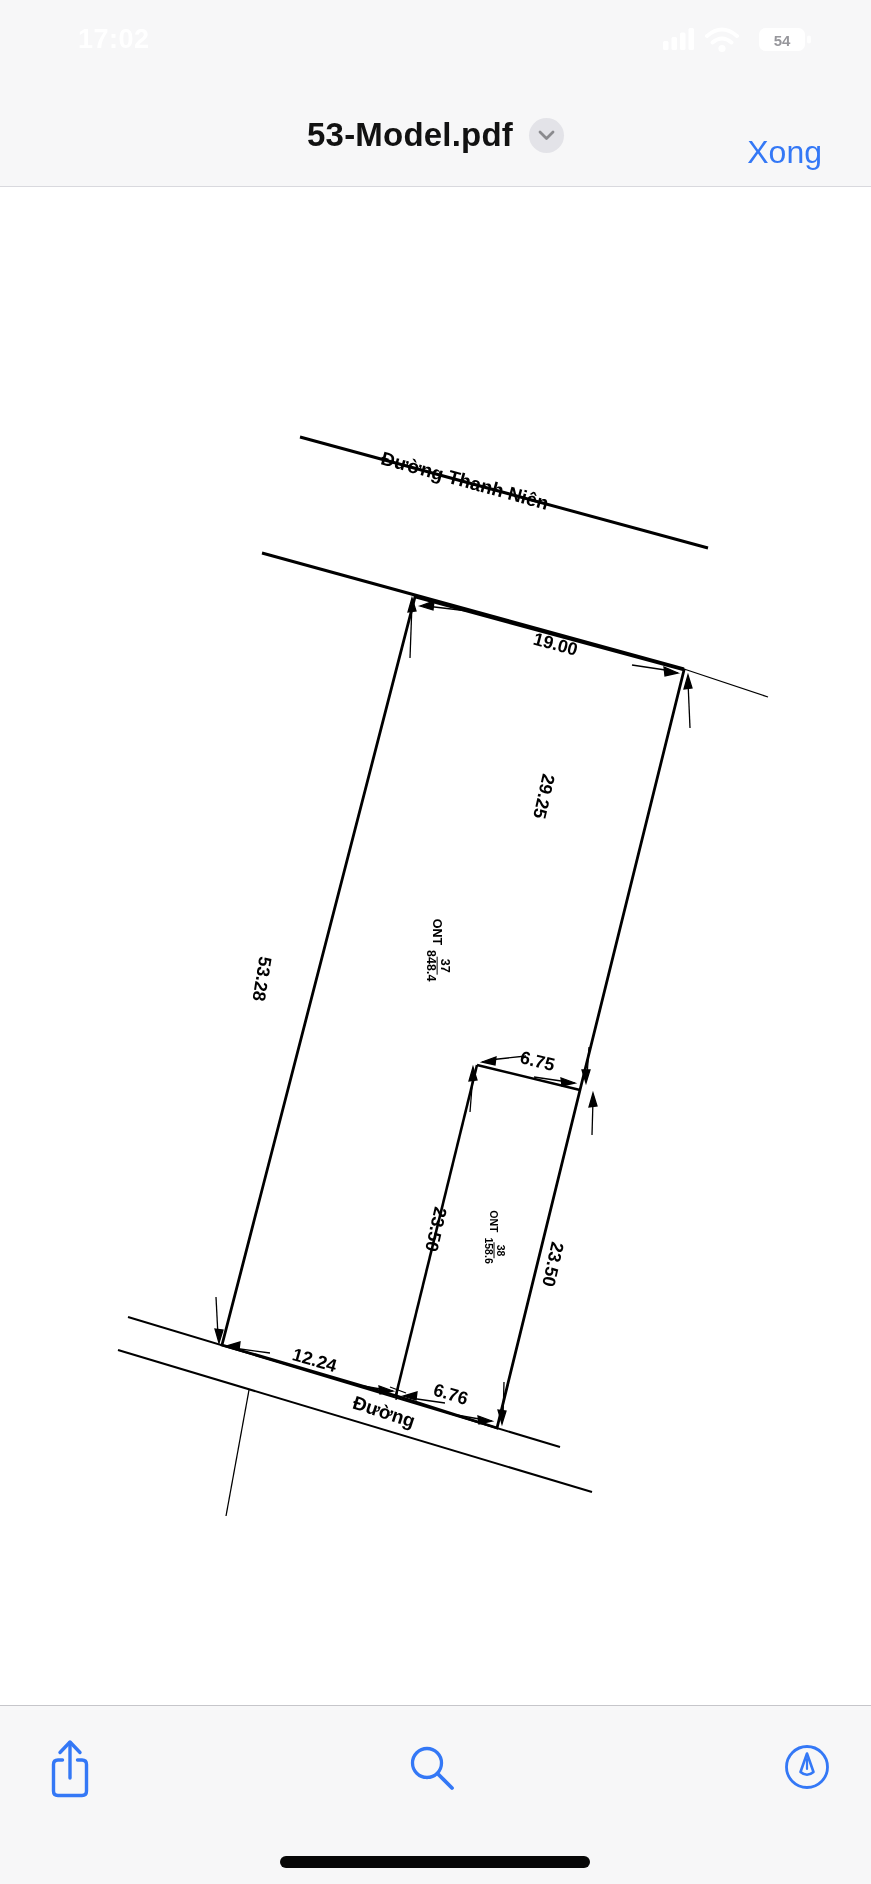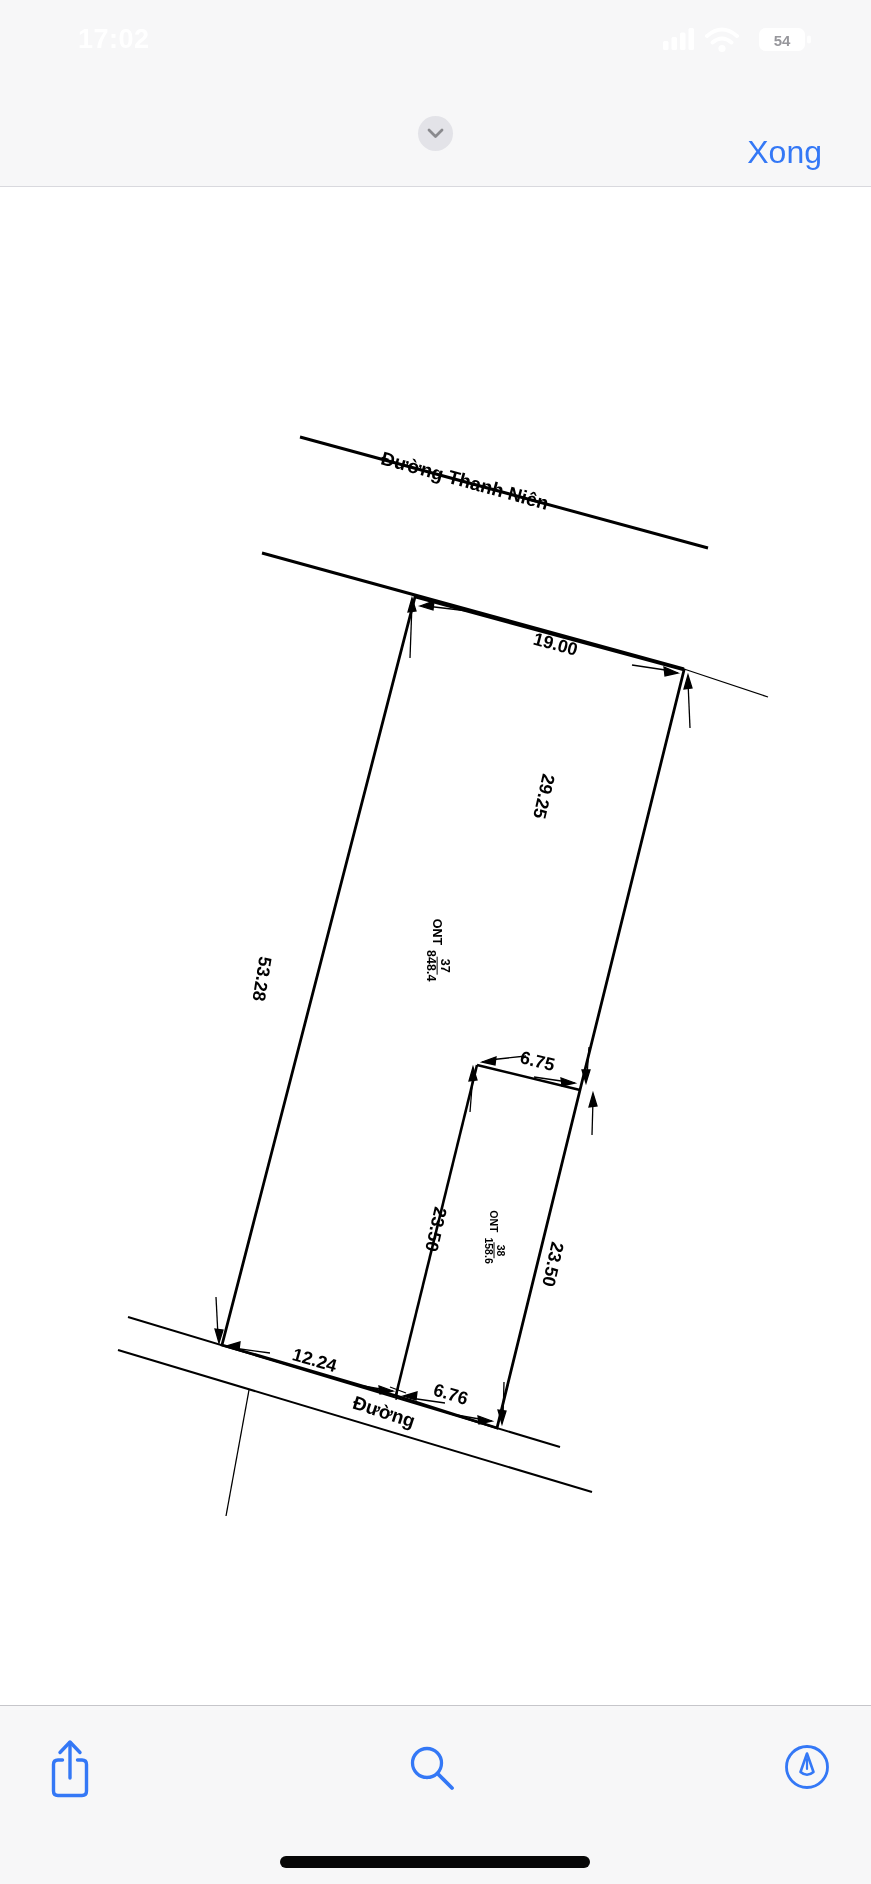--- a/index.html
+++ b/index.html
@@ -52,20 +52,21 @@
         <circle cx="59" cy="21.5" r="3.6" fill="#ffffff" stroke="none"></circle>
       </g>
       <g>
         <rect x="96" y="1" width="46" height="23" rx="6.5" fill="#ffffff"></rect>
         <rect x="144" y="8.5" width="4" height="8" rx="2" fill="#ffffff" opacity="0.85"></rect>
         <text x="119" y="18.5" text-anchor="middle" font-size="15" font-weight="700" fill="#97979c">54</text>
       </g>
     </svg>
 
     <div class="nav-center">
+      <span class="doc-title">53-Model.pdf</span>
       <span class="chevron-btn">
         <svg width="17" height="11" viewBox="0 0 17 11">
           <polyline points="2,2 8.5,8.5 15,2" fill="none" stroke="#8a8a8e" stroke-width="2.8" stroke-linecap="round" stroke-linejoin="round"></polyline>
         </svg>
       </span>
     </div>
     <button class="done-btn">Xong</button>
   </div>
 
   <div class="content">

